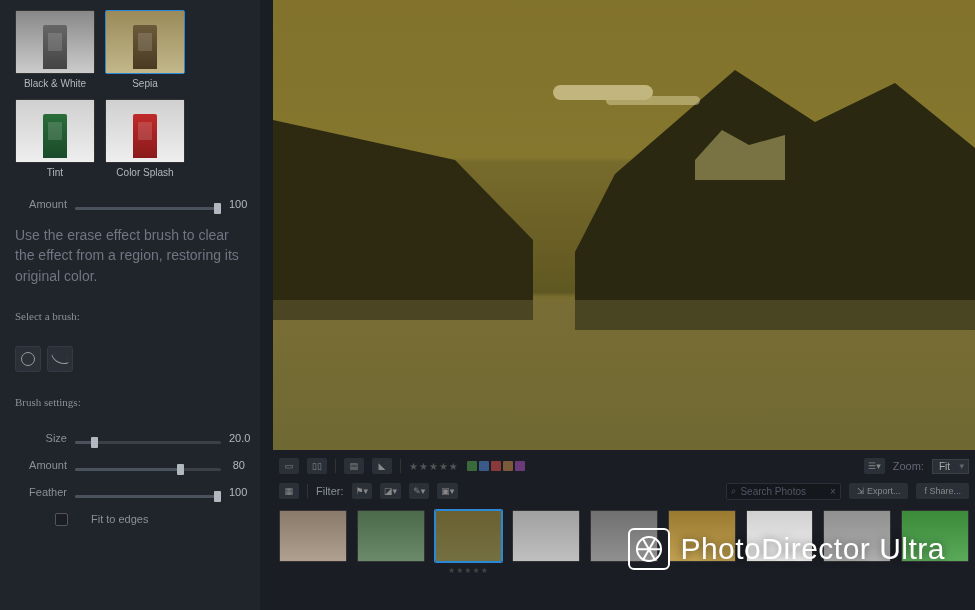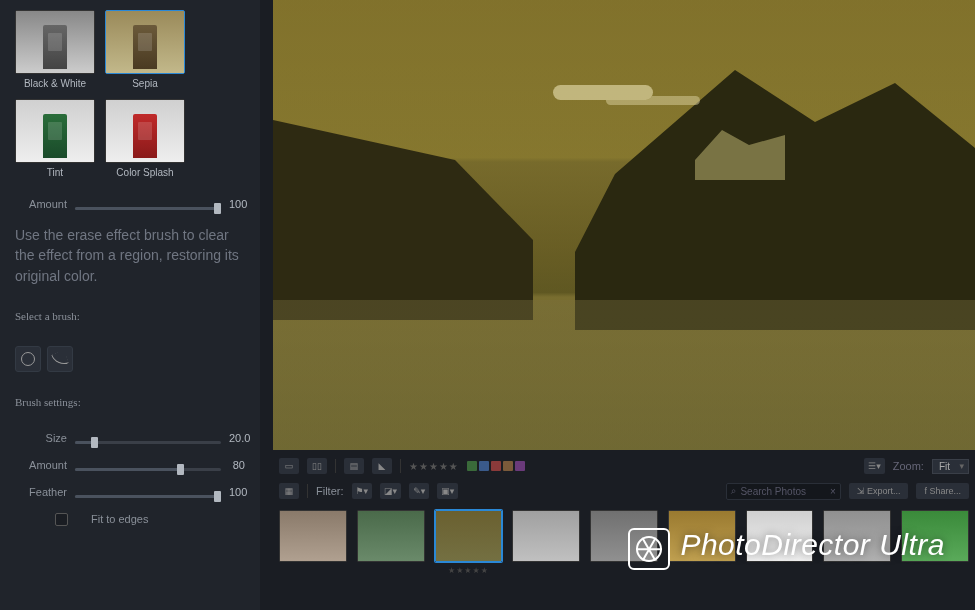--- a/index.html
+++ b/index.html
@@ -277,29 +277,28 @@
     bottom:-14px; left:0;
     width:100%;
     text-align:center;
     font-size:8px;
     color:#444;
     letter-spacing:1px;
   }
   .watermark {
     position:absolute;
     right:30px; bottom:40px;
-    display:flex; align-items:flex-start;
+    display:flex; align-items:center;
     gap:10px;
     color:#fff;
     font-size:30px;
     font-weight:300;
     letter-spacing:0.5px;
     text-shadow:0 0 8px rgba(0,0,0,0.5);
     pointer-events:none;
-    font-style:italic;
   }
   .wm-icon {
     width:42px; height:42px;
     border:2px solid #fff;
     border-radius:6px;
     display:flex; align-items:center; justify-content:center;
   }
   .wm-aperture {
     width:26px; height:26px;
     border:2px solid #fff;

